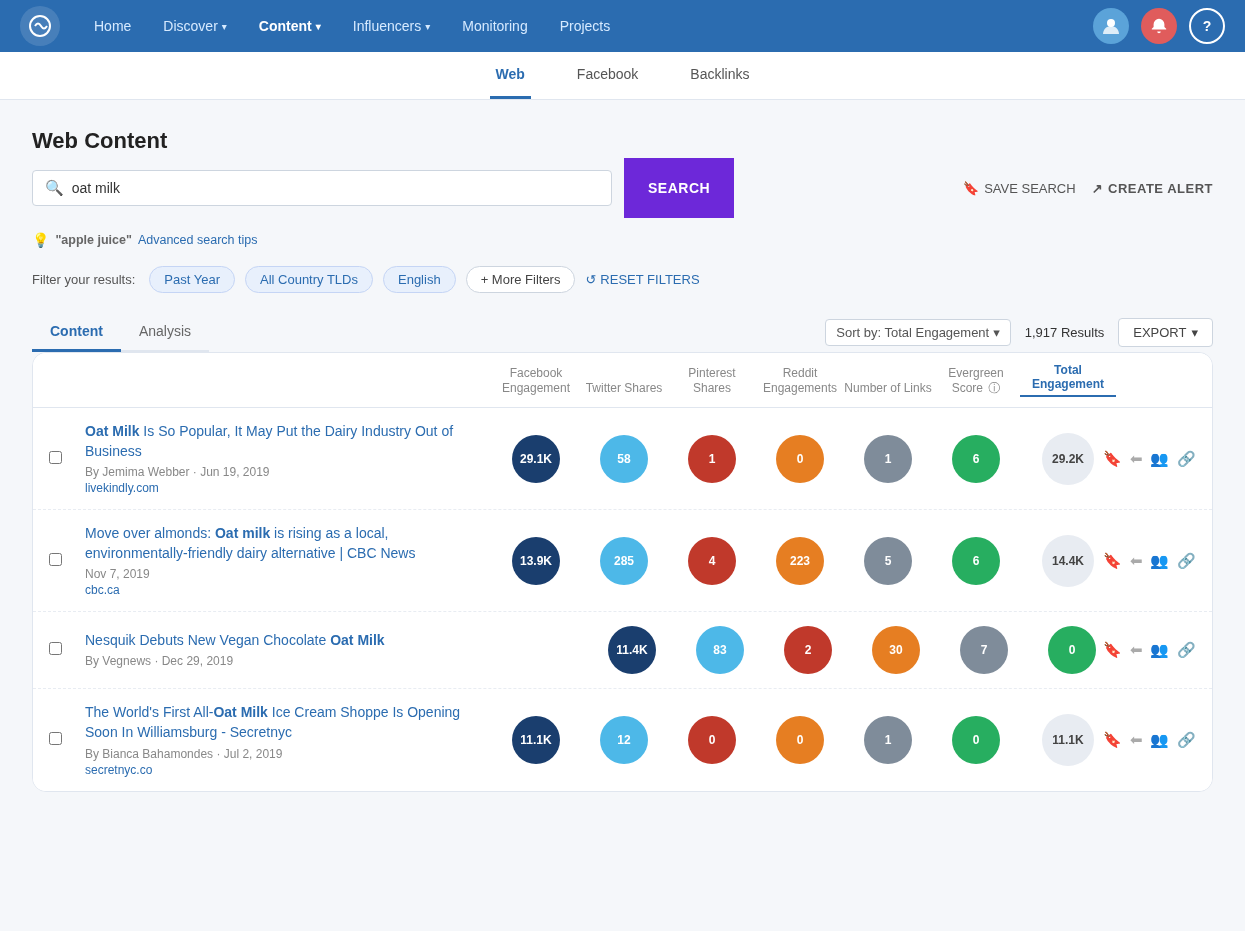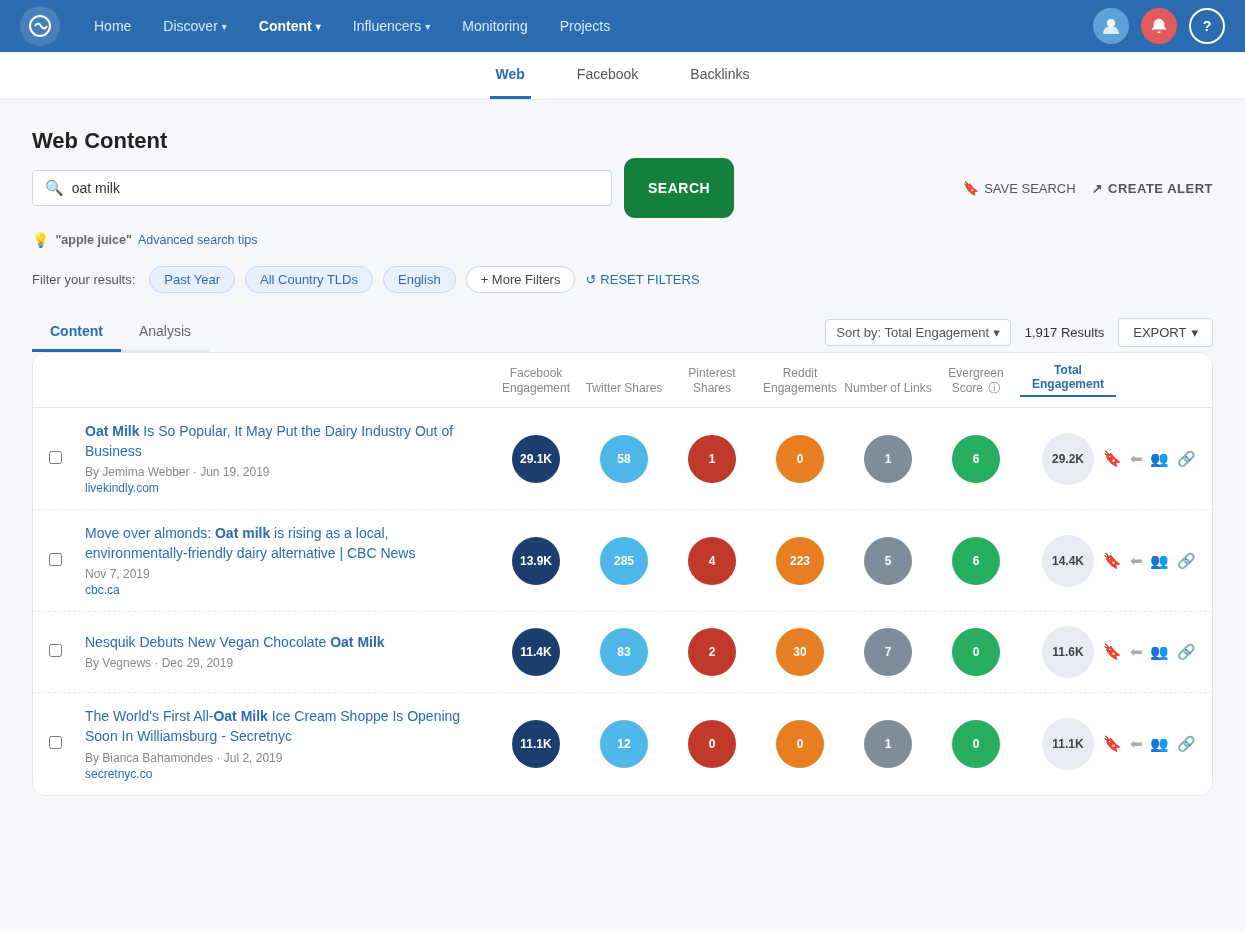--- a/index.html
+++ b/index.html
@@ -91,24 +91,24 @@
       flex: 1;
       max-width: 580px;
       gap: 8px;
     }
     .search-input-wrap input {
       border: none; outline: none; font-size: 14px; color: #333; width: 100%;
       background: transparent;
     }
     .search-icon-inline { color: #888; font-size: 15px; }
     .search-btn {
-      background: #15803d;
+      background: #6d28d9;
       color: #fff;
       border: none;
-      border-radius: 11px;
+      border-radius: 0;
       padding: 22px 24px;
       font-size: 14px;
       font-weight: 600;
       cursor: pointer;
       letter-spacing: 0.5px;
     }
     .search-actions { margin-left: auto; display: flex; align-items: center; gap: 16px; }
     .save-search-btn {
       color: #555; background: none; border: none; cursor: pointer; font-size: 13px;
       display: flex; align-items: center; gap: 5px;
@@ -503,23 +503,20 @@
         </div>
       <div class="row-cell">
           <div class="circle circle-orange">30</div>
         </div>
       <div class="row-cell">
           <div class="circle circle-gray">7</div>
         </div>
       <div class="row-cell">
           <div class="circle circle-green">0</div>
         </div>
-      <div class="row-total">
-          <div class="circle-total">11.6K</div>
-        </div>
       <div class="row-actions">
         <span class="action-icon">🔖</span>
         <span class="action-icon">⬅</span>
         <span class="action-icon">👥</span>
         <span class="action-icon">🔗</span>
       </div>
     </div>
 
     <div class="table-row">
       <div class="row-check">

